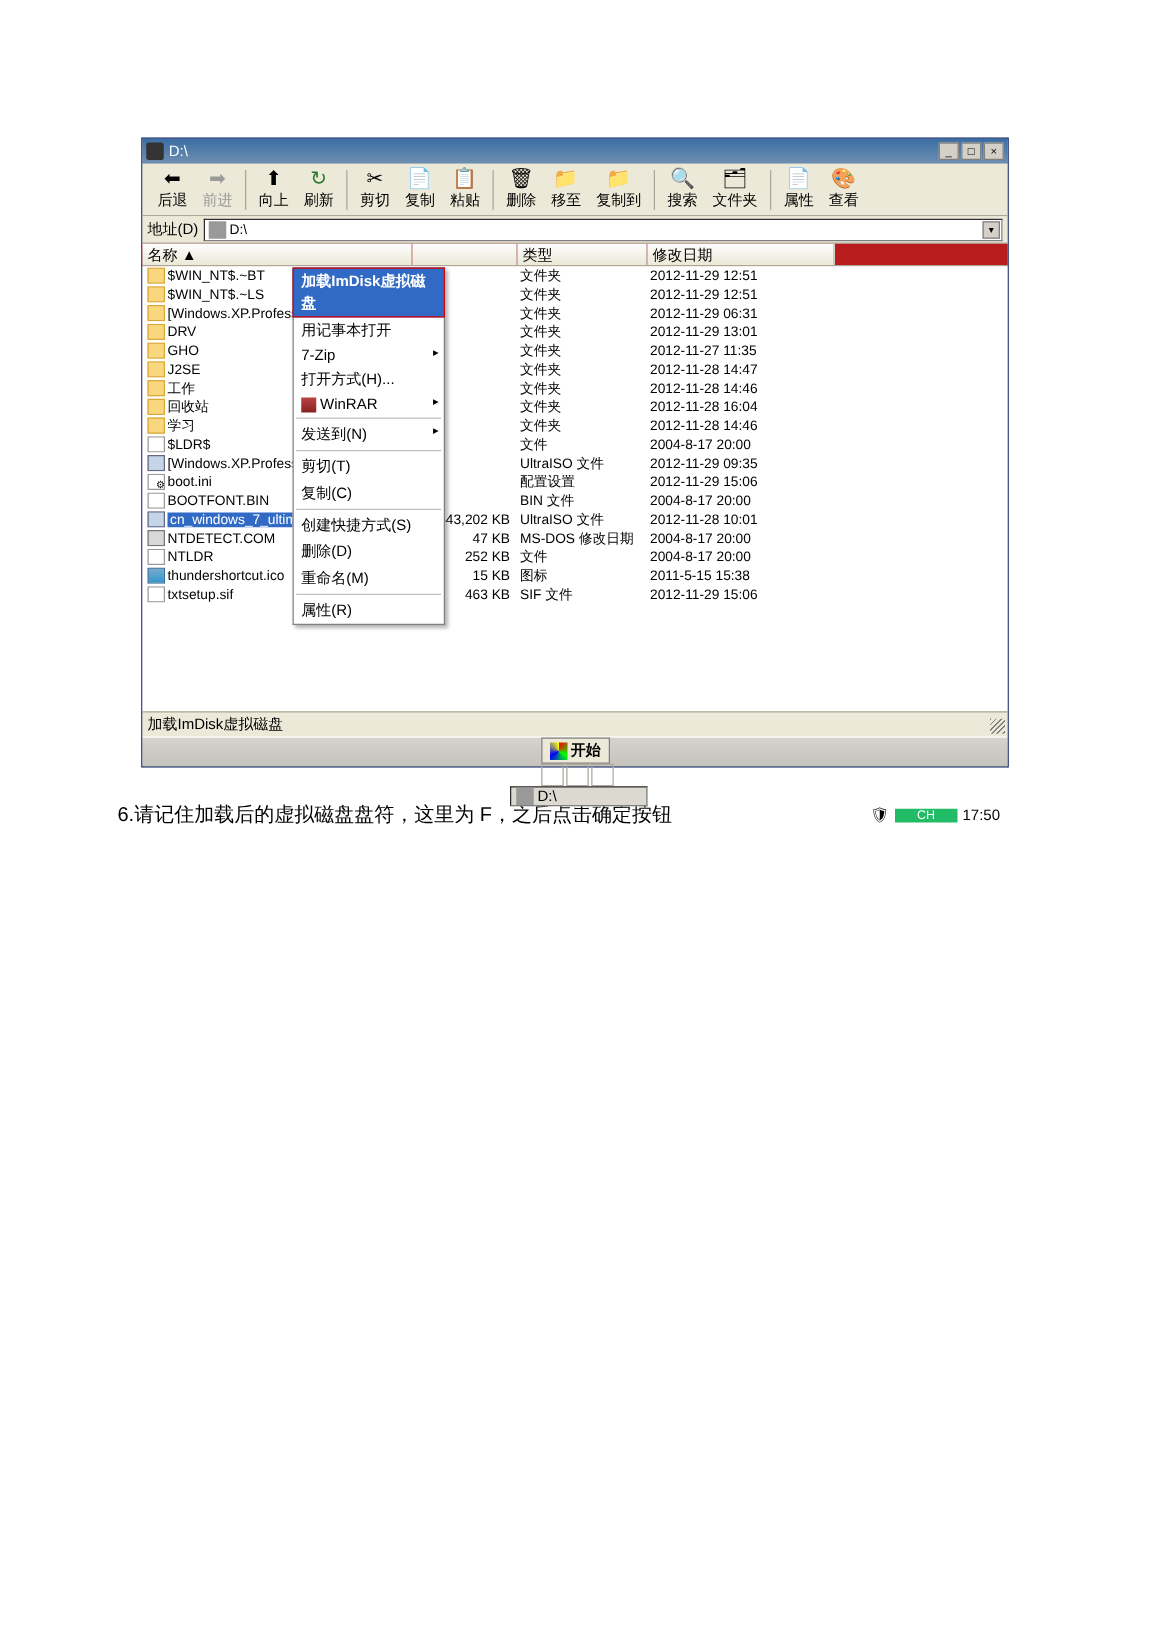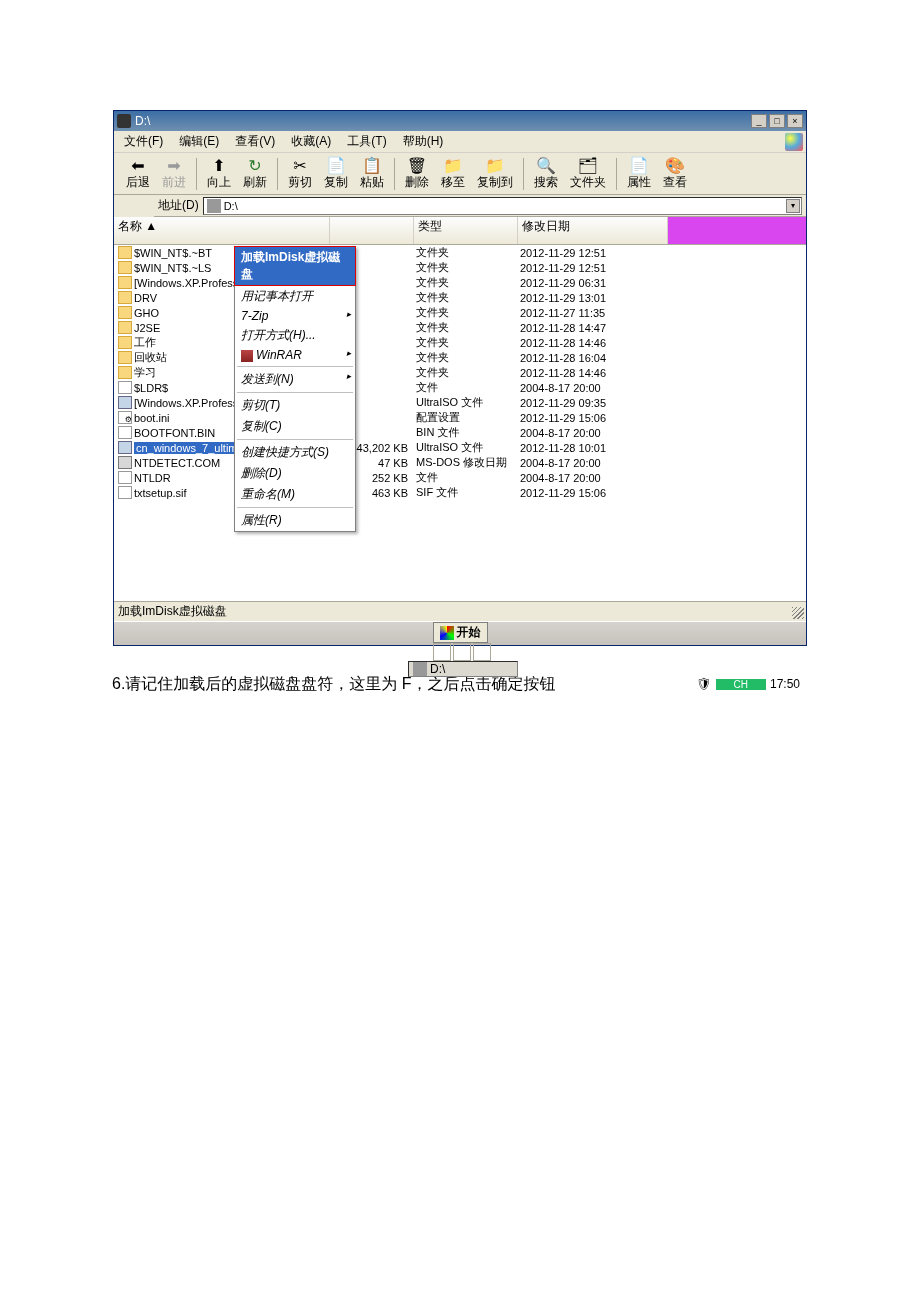--- a/index.html
+++ b/index.html
@@ -68,32 +68,31 @@
   }
   .tbtn .ticon { width:20px; height:18px; margin-bottom:0px; display:flex; align-items:center; justify-content:center; font-size:16px;}
   .tsep { width:1px; height:32px; background:#aca899; margin:0 4px; }
   .addrbar {
     height: 22px;
     background:#ece9d8;
     display:flex; align-items:center;
     padding:0 4px;
     border-bottom:1px solid #aca899;
     font-size:12px;
-    margin-left:40px;
   }
   .addrbar .lbl { margin-right:4px; }
   .addrbar .combo {
     flex:1; height:18px; background:#fff; border:1px inset #808080;
     display:flex; align-items:center; padding:0 3px; font-size:11px;
     position:relative;
   }
   .addrbar .combo .dic { width:14px;height:14px; background:#999; margin-right:3px; }
   .addrbar .combo .dd { position:absolute; right:1px; top:1px; width:14px; height:14px; background:#d4d0c8; border:1px solid #808080; font-size:8px; display:flex; align-items:center; justify-content:center;}
   .colhead {
-    display:flex; height:28px; background:#d946ef;
+    display:flex; height:18px; background:#b91c1c;
     border-bottom:1px solid #aca899; font-size:12px;
     user-select:none;
   }
   .colhead div {
     border-right:1px solid #d4d0c8;
     padding:1px 4px;
     background: linear-gradient(#fdfdfd,#ece9d8);
   }
   .c-name{ width:216px; } .c-size{ width:84px; text-align:right;} .c-type{ width:104px;} .c-date{ width:150px;}
   .filelist {
@@ -124,21 +123,21 @@
     background:#fff;
     border:1px solid #808080;
     box-shadow:2px 2px 3px rgba(0,0,0,.3);
     font-size:12px;
     z-index:5;
   }
   .ctxmenu .hi {
     background:#316ac5; color:#fff; font-weight:bold;
     padding:2px 6px; border:1px solid #d00; margin:-1px -1px 0 -1px;
   }
-  .ctxmenu .ci { padding:2px 6px; position:relative;font-style:italic;}
+  .ctxmenu .ci { padding:2px 6px; position:relative;}
   .ctxmenu .ci.sub::after{ content:"▸"; position:absolute; right:4px; font-size:9px;}
   .ctxmenu .csep { height:1px; background:#c0c0c0; margin:2px 2px; }
   .ctxmenu .wic{ display:inline-block; width:12px; height:12px; vertical-align:middle; margin-right:3px; background:linear-gradient(#b44,#822);}
   .statusbar {
     height:20px; background:#ece9d8; border-top:1px solid #aca899;
     display:flex; align-items:center; padding:0 4px; font-size:12px;
     position:relative;
   }
   .statusbar .grip{ position:absolute; right:2px; bottom:2px; width:12px; height:12px;
     background: repeating-linear-gradient(135deg,#808080,#808080 1px,transparent 1px,transparent 3px);}
@@ -156,21 +155,21 @@
   .taskbar .ql div{ width:18px; height:18px; border:1px solid #aca899;}
   .taskbar .task{
     margin-left:6px; min-width:110px; height:20px;
     border:1px inset #808080; background:#dcd9d1;
     display:flex; align-items:center; padding:0 4px; gap:3px;
   }
   .taskbar .task .dic{ width:14px;height:14px; background:#999;}
   .taskbar .tray{ margin-left:auto; display:flex; align-items:center; gap:4px; padding-right:4px;}
   .taskbar .tray .lang{ background:#2b6; color:#fff; padding:0 18px; font-size:10px;}
   .caption {
-    margin: 28px 0 0 52px;
+    margin: 28px 0 0 34px;
     font-size: 16px;
   }
   .disabled{ color:#9a9a9a; }
 </style>
 </head>
 <body>
 
 <div class="page">
   <div class="win">
 
@@ -178,29 +177,20 @@
       <span class="ic"></span>
       <span>D:\</span>
       <span class="sp"></span>
       <div class="winbtns">
         <div>_</div>
         <div>□</div>
         <div>×</div>
       </div>
     </div>
 
-    <div class="menubar">
-      <span class="mi">文件(F)</span>
-      <span class="mi">编辑(E)</span>
-      <span class="mi">查看(V)</span>
-      <span class="mi">收藏(A)</span>
-      <span class="mi">工具(T)</span>
-      <span class="mi">帮助(H)</span>
-      <span class="logo"></span>
-    </div>
 
     <div class="toolbar">
       <div class="tbtn">
           <span class="ticon">⬅</span>
           <span>后退</span>
         </div>
       <div class="tbtn disabled">
           <span class="ticon">➡</span>
           <span>前进</span>
         </div>
@@ -434,20 +424,29 @@
           <div class="cn">
             <span class="fi file"></span>
             <span>NTLDR</span>
           </div>
           <div class="cs">252 KB</div>
           <div class="ct">文件</div>
           <div class="cd">2004-8-17 20:00</div>
         </div>
         <div class="row">
           <div class="cn">
+            <span class="fi ico"></span>
+            <span>thundershortcut.ico</span>
+          </div>
+          <div class="cs">15 KB</div>
+          <div class="ct">图标</div>
+          <div class="cd">2011-5-15 15:38</div>
+        </div>
+        <div class="row">
+          <div class="cn">
             <span class="fi file"></span>
             <span>txtsetup.sif</span>
           </div>
           <div class="cs">463 KB</div>
           <div class="ct">SIF 文件</div>
           <div class="cd">2012-11-29 15:06</div>
         </div>
       </div>
 
     <div class="statusbar">

